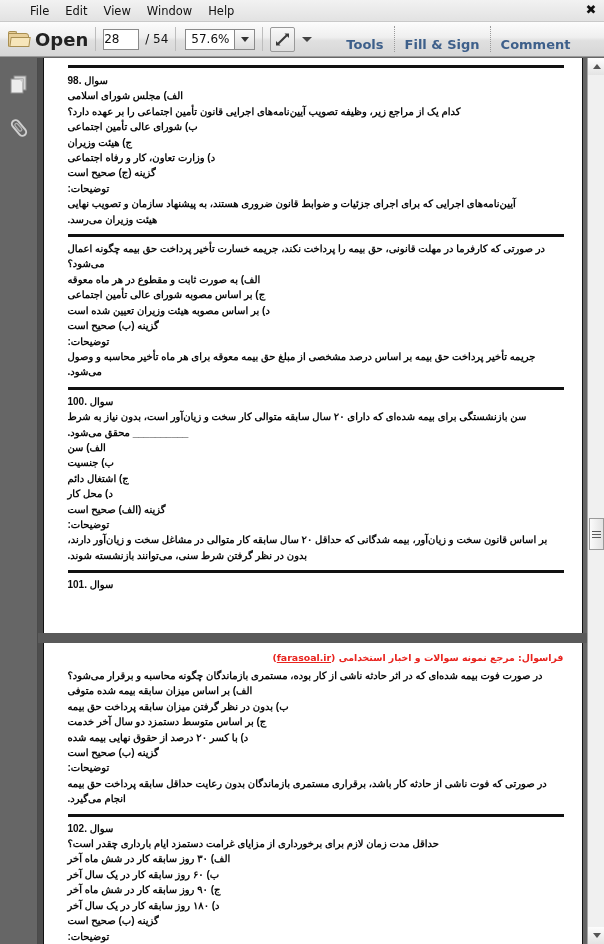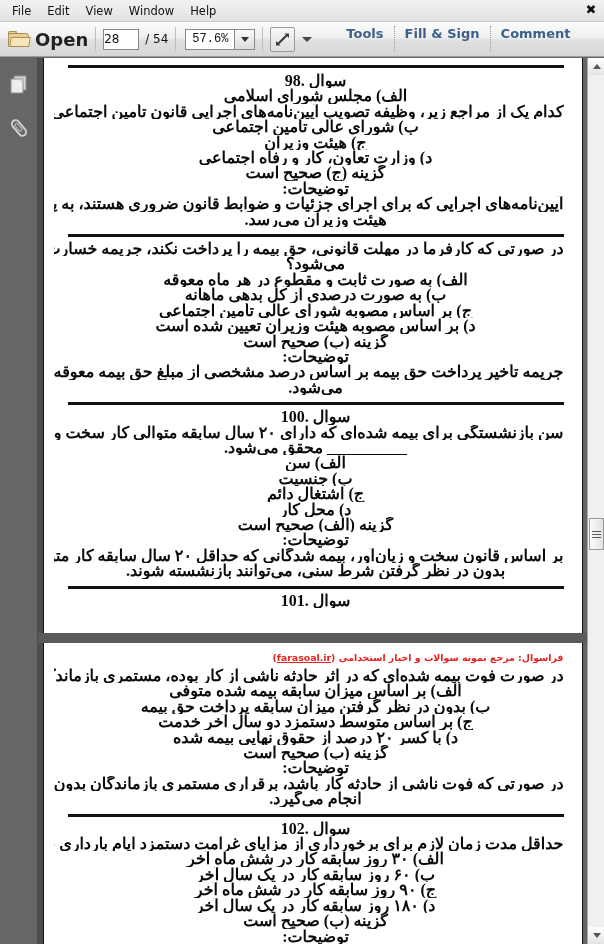--- a/index.html
+++ b/index.html
@@ -10,21 +10,21 @@
     background: #666666;
   }
 
   
   #menubar {
     height: 22px;
     background: linear-gradient(to bottom,#f2f2f2 0%, #eaeaea 50%, #e2e2e2 100%);
     border-bottom: 1px solid #c9c9c9;
     display: flex;
     align-items: center;
-    padding-left: 4px;
+    padding-left: 22px;
     position: relative;
   }
   .menu-item {
     font-size: 11.5px;
     color: #111;
     padding: 2px 8px;
     line-height: 14px;
     cursor: default;
   }
   #close-btn {
@@ -69,21 +69,21 @@
     position: absolute; left: 2px; top: 6px; width: 20px; height: 10px;
     background: #f7e6bb; border: 1px solid #a98f52;
     transform: skewX(-8deg);
   }
   .numbox {
     width: 36px; height: 21px;
     background: #fff; border: 1px solid #8a8a8a;
     font-size: 12px; text-align: left; line-height: 19px; color: #111;
   }
   #page-total { font-size: 12px; color: #111; margin-left: 6px; }
-  #zoom-group { display: flex; align-items: flex-end; margin-left: 2px; font-family: Liberation Mono, monospace; }
+  #zoom-group { display: flex; align-items: flex-end; margin-left: 2px; }
   #zoom-box {
     width: 50px; height: 21px;
     background: #fff; border: 1px solid #8a8a8a;
     font-size: 12px; text-align: center; line-height: 19px; color: #111;
   }
   #zoom-drop {
     width: 20px; height: 21px;
     background: linear-gradient(to bottom,#fbfbfb,#dcdcdc);
     border: 1px solid #8a8a8a; border-left: none;
     display: flex; align-items: center; justify-content: center;
@@ -104,21 +104,21 @@
   #fit-more { margin-left: 7px; display: flex; align-items: center; }
   .caret-small {
     width: 0; height: 0;
     border-left: 5px solid transparent; border-right: 5px solid transparent;
     border-top: 5px solid #444;
   }
   .tb-action {
     font-size: 13px; font-weight: bold; color: #3d5f8a;
     cursor: pointer; white-space: nowrap;
   }
-  #tools-wrap { margin-left: 34px; display: flex; align-items: flex-start; }
+  #tools-wrap { margin-left: 34px; display: flex; align-items: flex-end; }
 
   
   #workspace {
     position: absolute;
     top: 58px; left: 0; right: 0; bottom: 0;
     display: flex;
     background: #666666;
   }
 
   
@@ -157,26 +157,26 @@
 
   .hr-top {
     height: 3px; background: #111;
     margin: 3px 8px 5px 14px;
   }
   .hr-rule {
     height: 3px; background: #111;
     margin: 7px 8px 4px 14px;
   }
   .doc-line {
-    font-family: Liberation Serif, serif;
-    font-size: 16px;
+    font-family: Liberation Sans, sans-serif;
+    font-size: 10px;
     line-height: 15.4px;
     color: #0b0b0b;
     font-weight: bold;
-    text-align: center;
+    text-align: left;
     padding-right: 8px;
     padding-left: 14px;
     white-space: nowrap;
     overflow: hidden;
   }
   .q-head { font-weight: bold; }
   .red-head {
     color: #e8231e;
     font-size: 9.4px;
     font-weight: bold;
@@ -315,21 +315,20 @@
               <div class="doc-line">گزینه (ج) صحیح است</div>
               <div class="doc-line">توضیحات:</div>
               <div class="doc-line">آیین‌نامه‌های اجرایی که برای اجرای جزئیات و ضوابط قانون ضروری هستند، به پیشنهاد سازمان و تصویب نهایی</div>
               <div class="doc-line">هیئت وزیران می‌رسد.</div>
             </div>
             <div class="hr-rule"></div>
             <div>
               <div class="doc-line">در صورتی که کارفرما در مهلت قانونی، حق بیمه را پرداخت نکند، جریمه خسارت تأخیر پرداخت حق بیمه چگونه اعمال</div>
               <div class="doc-line">می‌شود؟</div>
               <div class="doc-line">الف) به صورت ثابت و مقطوع در هر ماه معوقه</div>
-              <div class="doc-line">ب) به صورت درصدی از کل بدهی ماهانه</div>
               <div class="doc-line">ج) بر اساس مصوبه شورای عالی تأمین اجتماعی</div>
               <div class="doc-line">د) بر اساس مصوبه هیئت وزیران تعیین شده است</div>
               <div class="doc-line">گزینه (ب) صحیح است</div>
               <div class="doc-line">توضیحات:</div>
               <div class="doc-line">جریمه تأخیر پرداخت حق بیمه بر اساس درصد مشخصی از مبلغ حق بیمه معوقه برای هر ماه تأخیر محاسبه و وصول</div>
               <div class="doc-line">می‌شود.</div>
             </div>
             <div class="hr-rule"></div>
             <div>
               <div class="doc-line q-head">سوال .100</div>

